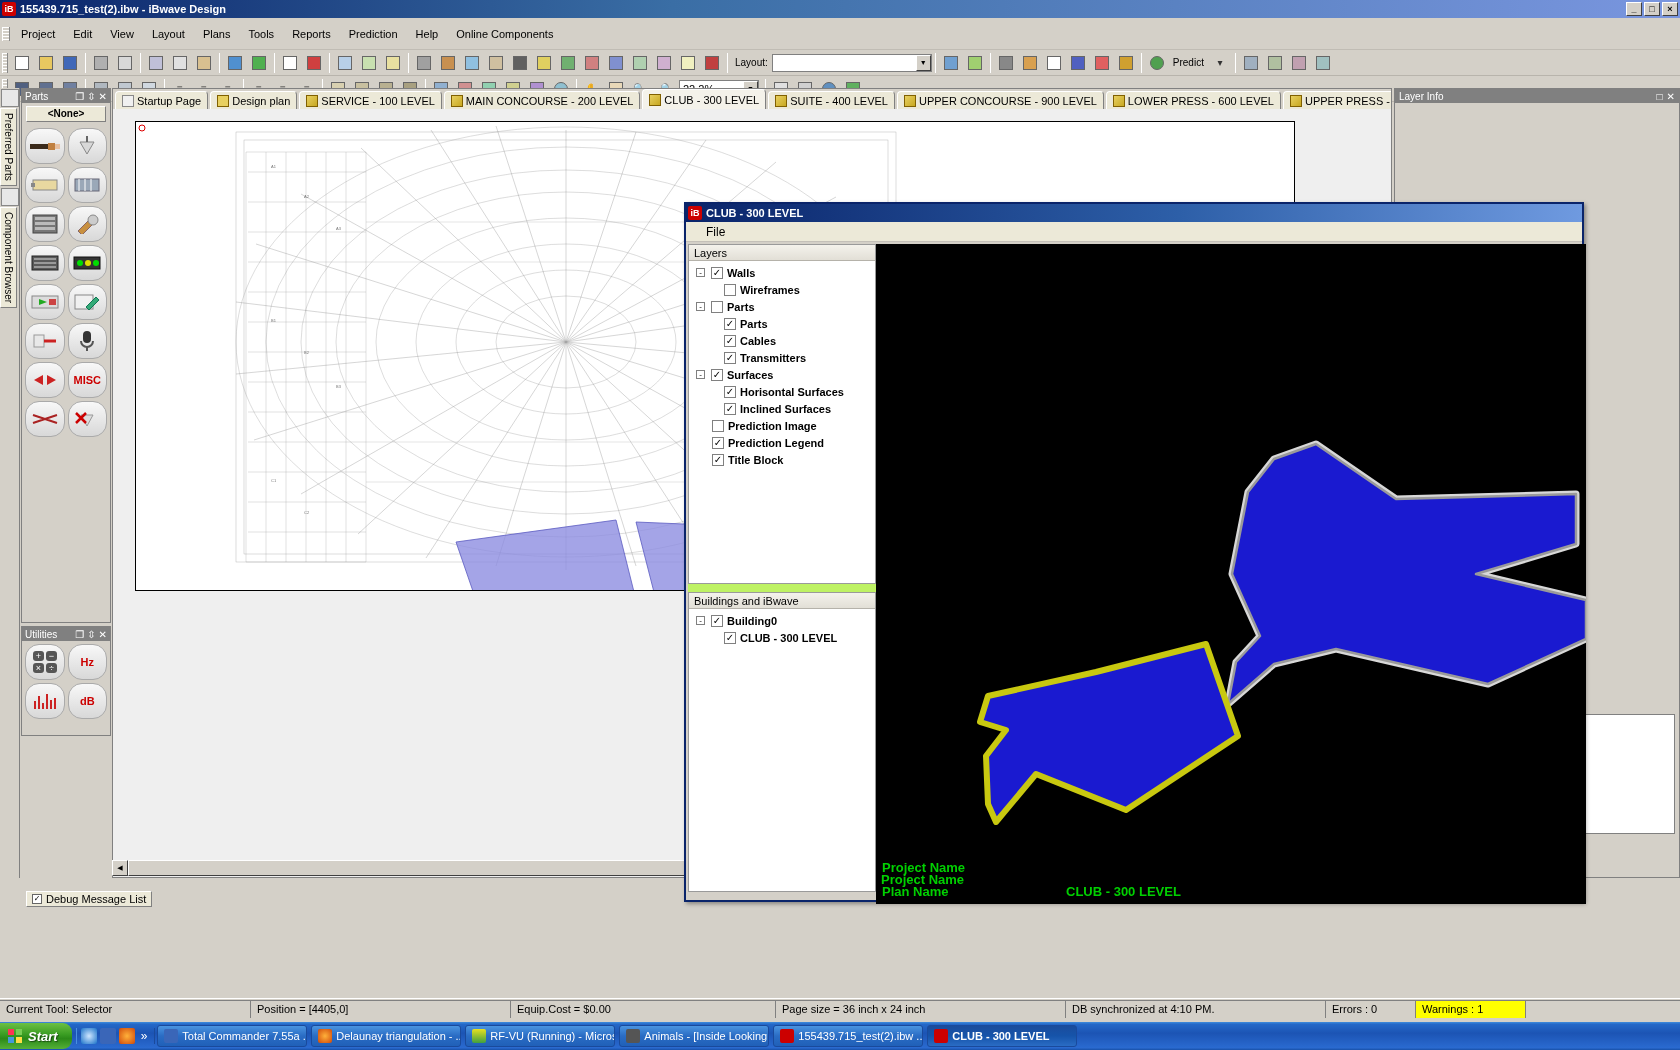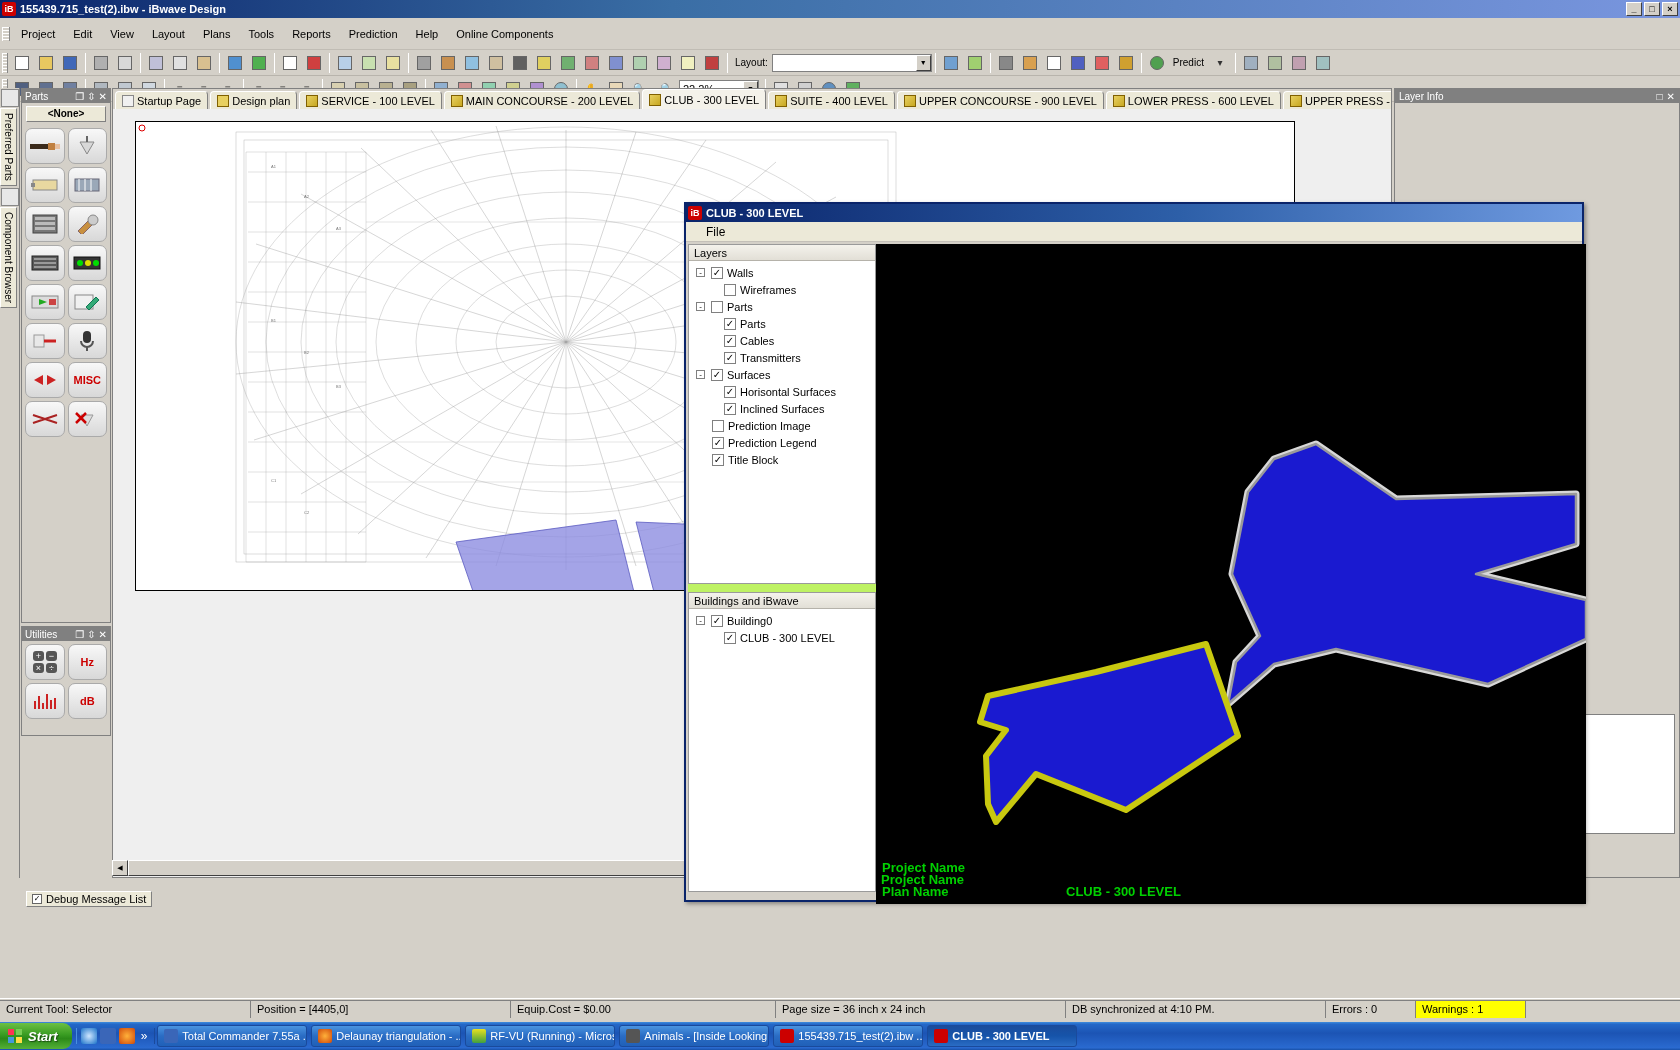--- a/index.html
+++ b/index.html
@@ -77,21 +77,21 @@
   #partspanel { position:absolute; left:21px; top:0; width:90px; height:535px;
      background:#d4d0c8; border:1px solid #808080;}
   .panel-cap { height:14px; background:#808080; color:#fff; font-size:10px;
      display:flex; align-items:center; padding-left:3px;}
   .panel-cap .caps { margin-left:auto; display:flex; gap:3px; padding-right:3px;}
   #noneBtn { margin:3px 4px; height:16px; background:#ece9d8; border:1px solid #fff;
      border-right-color:#808080;border-bottom-color:#808080;
      font-size:10px;font-weight:bold;text-align:center;line-height:14px;}
   .partgrid { display:grid; grid-template-columns:1fr 1fr; gap:3px; padding:3px;}
   .partcell { height:36px; background:linear-gradient(#f8f8f8,#d8d8d8);
-     border:1px solid #aaa; border-radius:7px;
+     border:1px solid #aaa; border-radius:14px;
      display:flex;align-items:center;justify-content:center;font-size:9px;color:#444;}
   
   #utilpanel { position:absolute; left:21px; top:538px; width:90px; height:110px;
      background:#d4d0c8; border:1px solid #808080;}
   
   #docarea { position:absolute; left:112px; top:0; width:1280px; height:790px;
      background:#e8e8e8; border:1px solid #808080; }
   #tabstrip { height:20px; background:#d4d0c8; display:flex; align-items:flex-end;
      padding-left:2px; overflow:hidden;}
   .ptab { height:18px; background:#ece9d8; border:1px solid #fff;
@@ -154,21 +154,21 @@
      display:flex; align-items:center; padding-left:5px;}
   .tree { padding:3px 0 0 4px; font-size:11px;}
   .tnode { display:flex; align-items:center; height:17px; white-space:nowrap;}
   .expander { width:9px;height:9px;border:1px solid #808080;background:#fff;
      font-size:8px;line-height:7px;text-align:center;color:#000;margin-right:2px;}
   .tdots { width:11px; height:17px;
      background-image:radial-gradient(circle, #808080 0.5px, transparent 0.6px);
      background-size:2px 2px; background-position:center; opacity:.8;}
   .cb2 { width:12px;height:12px;border:1px solid #808080;background:#fff;
      margin-right:4px; color:#000; font-size:10px; line-height:10px; text-align:center;}
-  .tlabel { font-size:11px; }
+  .tlabel { font-size:11px;font-weight:bold; }
   #cw-3d { position:absolute; left:190px; top:40px; right:2px; bottom:2px; background:#000;}
   .legtext { position:absolute; font-weight:bold; font-size:13px;}
   .legname { color:#00d000; }
   .legval { color:#00d000; }
   
   #statusbar { position:absolute; left:0; top:998px; width:1680px; height:20px;
      background:#d4d0c8; border-top:1px solid #fff; display:flex; align-items:center;
      font-size:11px;}
   .stcell { padding:0 6px; height:18px; display:flex; align-items:center;
      border-left:1px solid #808080; border-top:1px solid #808080;}

